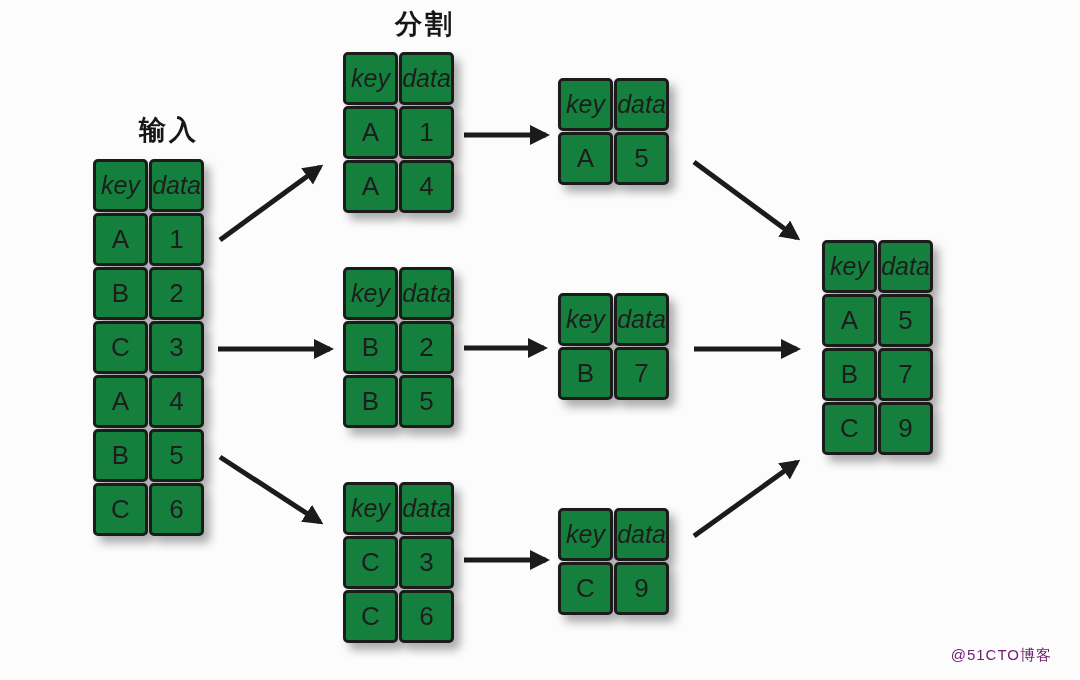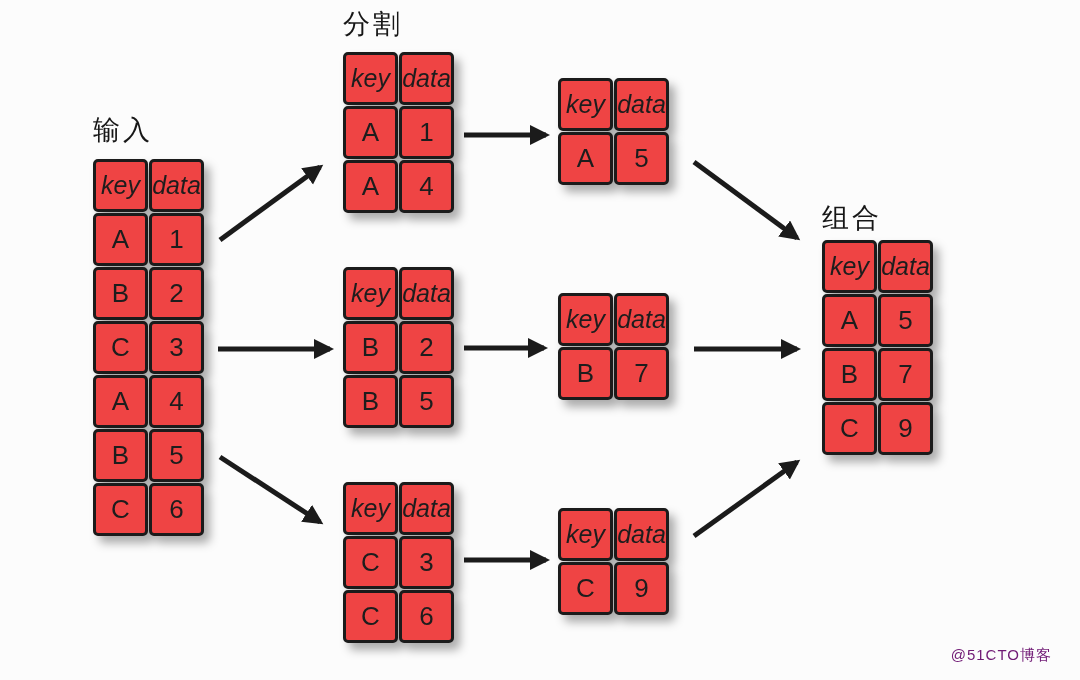--- a/index.html
+++ b/index.html
@@ -1,31 +1,31 @@
 <!DOCTYPE html>
 <html><head>
 <meta charset="utf-8">
 <style>
   html,body{margin:0;padding:0;background:#ffffff;}
   .canvas{
     position:relative;width:1080px;height:680px;background:#fcfcfc;
     font-family:"Liberation Sans",sans-serif;overflow:hidden;
   }
   .stage-label{
-    position:absolute;text-align:left;font-size:27px;font-weight:400;
+    position:absolute;text-align:right;font-size:27px;font-weight:700;
     color:#161616;letter-spacing:3px;line-height:1;
   }
   .tbl{
     position:absolute;display:grid;grid-template-columns:55px 55px;
     grid-auto-rows:53px;gap:1px;
     filter:drop-shadow(6px 7px 5px rgba(0,0,0,0.32));
   }
   .cell{
     box-sizing:border-box;border:3px solid #1b1b1b;border-radius:5px;
-    background:#ef4444;display:flex;align-items:center;justify-content:center;
+    background:#15803d;display:flex;align-items:center;justify-content:center;
     font-size:26px;color:#1d1d1d;
   }
   .head{font-style:italic;font-size:25px;font-weight:500;}
   .arrows{position:absolute;left:0;top:0;pointer-events:none;}
   .watermark{
     position:absolute;top:646px;right:28px;font-size:15px;color:#701a75;
     letter-spacing:1px;
   }
 </style>
 </head>
@@ -45,23 +45,22 @@
       <line x1="220" y1="457" x2="320" y2="522" marker-end="url(#ah)"></line>
       <line x1="464" y1="135" x2="546" y2="135" marker-end="url(#ah)"></line>
       <line x1="464" y1="348" x2="544" y2="348" marker-end="url(#ah)"></line>
       <line x1="464" y1="560" x2="546" y2="560" marker-end="url(#ah)"></line>
       <line x1="694" y1="162" x2="797" y2="238" marker-end="url(#ah)"></line>
       <line x1="694" y1="349" x2="797" y2="349" marker-end="url(#ah)"></line>
       <line x1="694" y1="536" x2="797" y2="462" marker-end="url(#ah)"></line>
     </g>
   </svg>
 
-  <div class="stage-label" style="left:93px;width:112px;top:117px">输入</div>
+  <div class="stage-label" style="left:87px;width:112px;top:117px">输入</div>
   <div class="stage-label" style="left:343px;width:112px;top:11px">分割</div>
-  <div class="stage-label" style="left:822px;width:110px;top:205px">组合</div>
 
   <div class="tbl" style="left:93px;top:159px">
     <div class="cell head">key</div>
     <div class="cell head">data</div>
     <div class="cell">A</div>
     <div class="cell">1</div>
     <div class="cell">B</div>
     <div class="cell">2</div>
     <div class="cell">C</div>
     <div class="cell">3</div>

